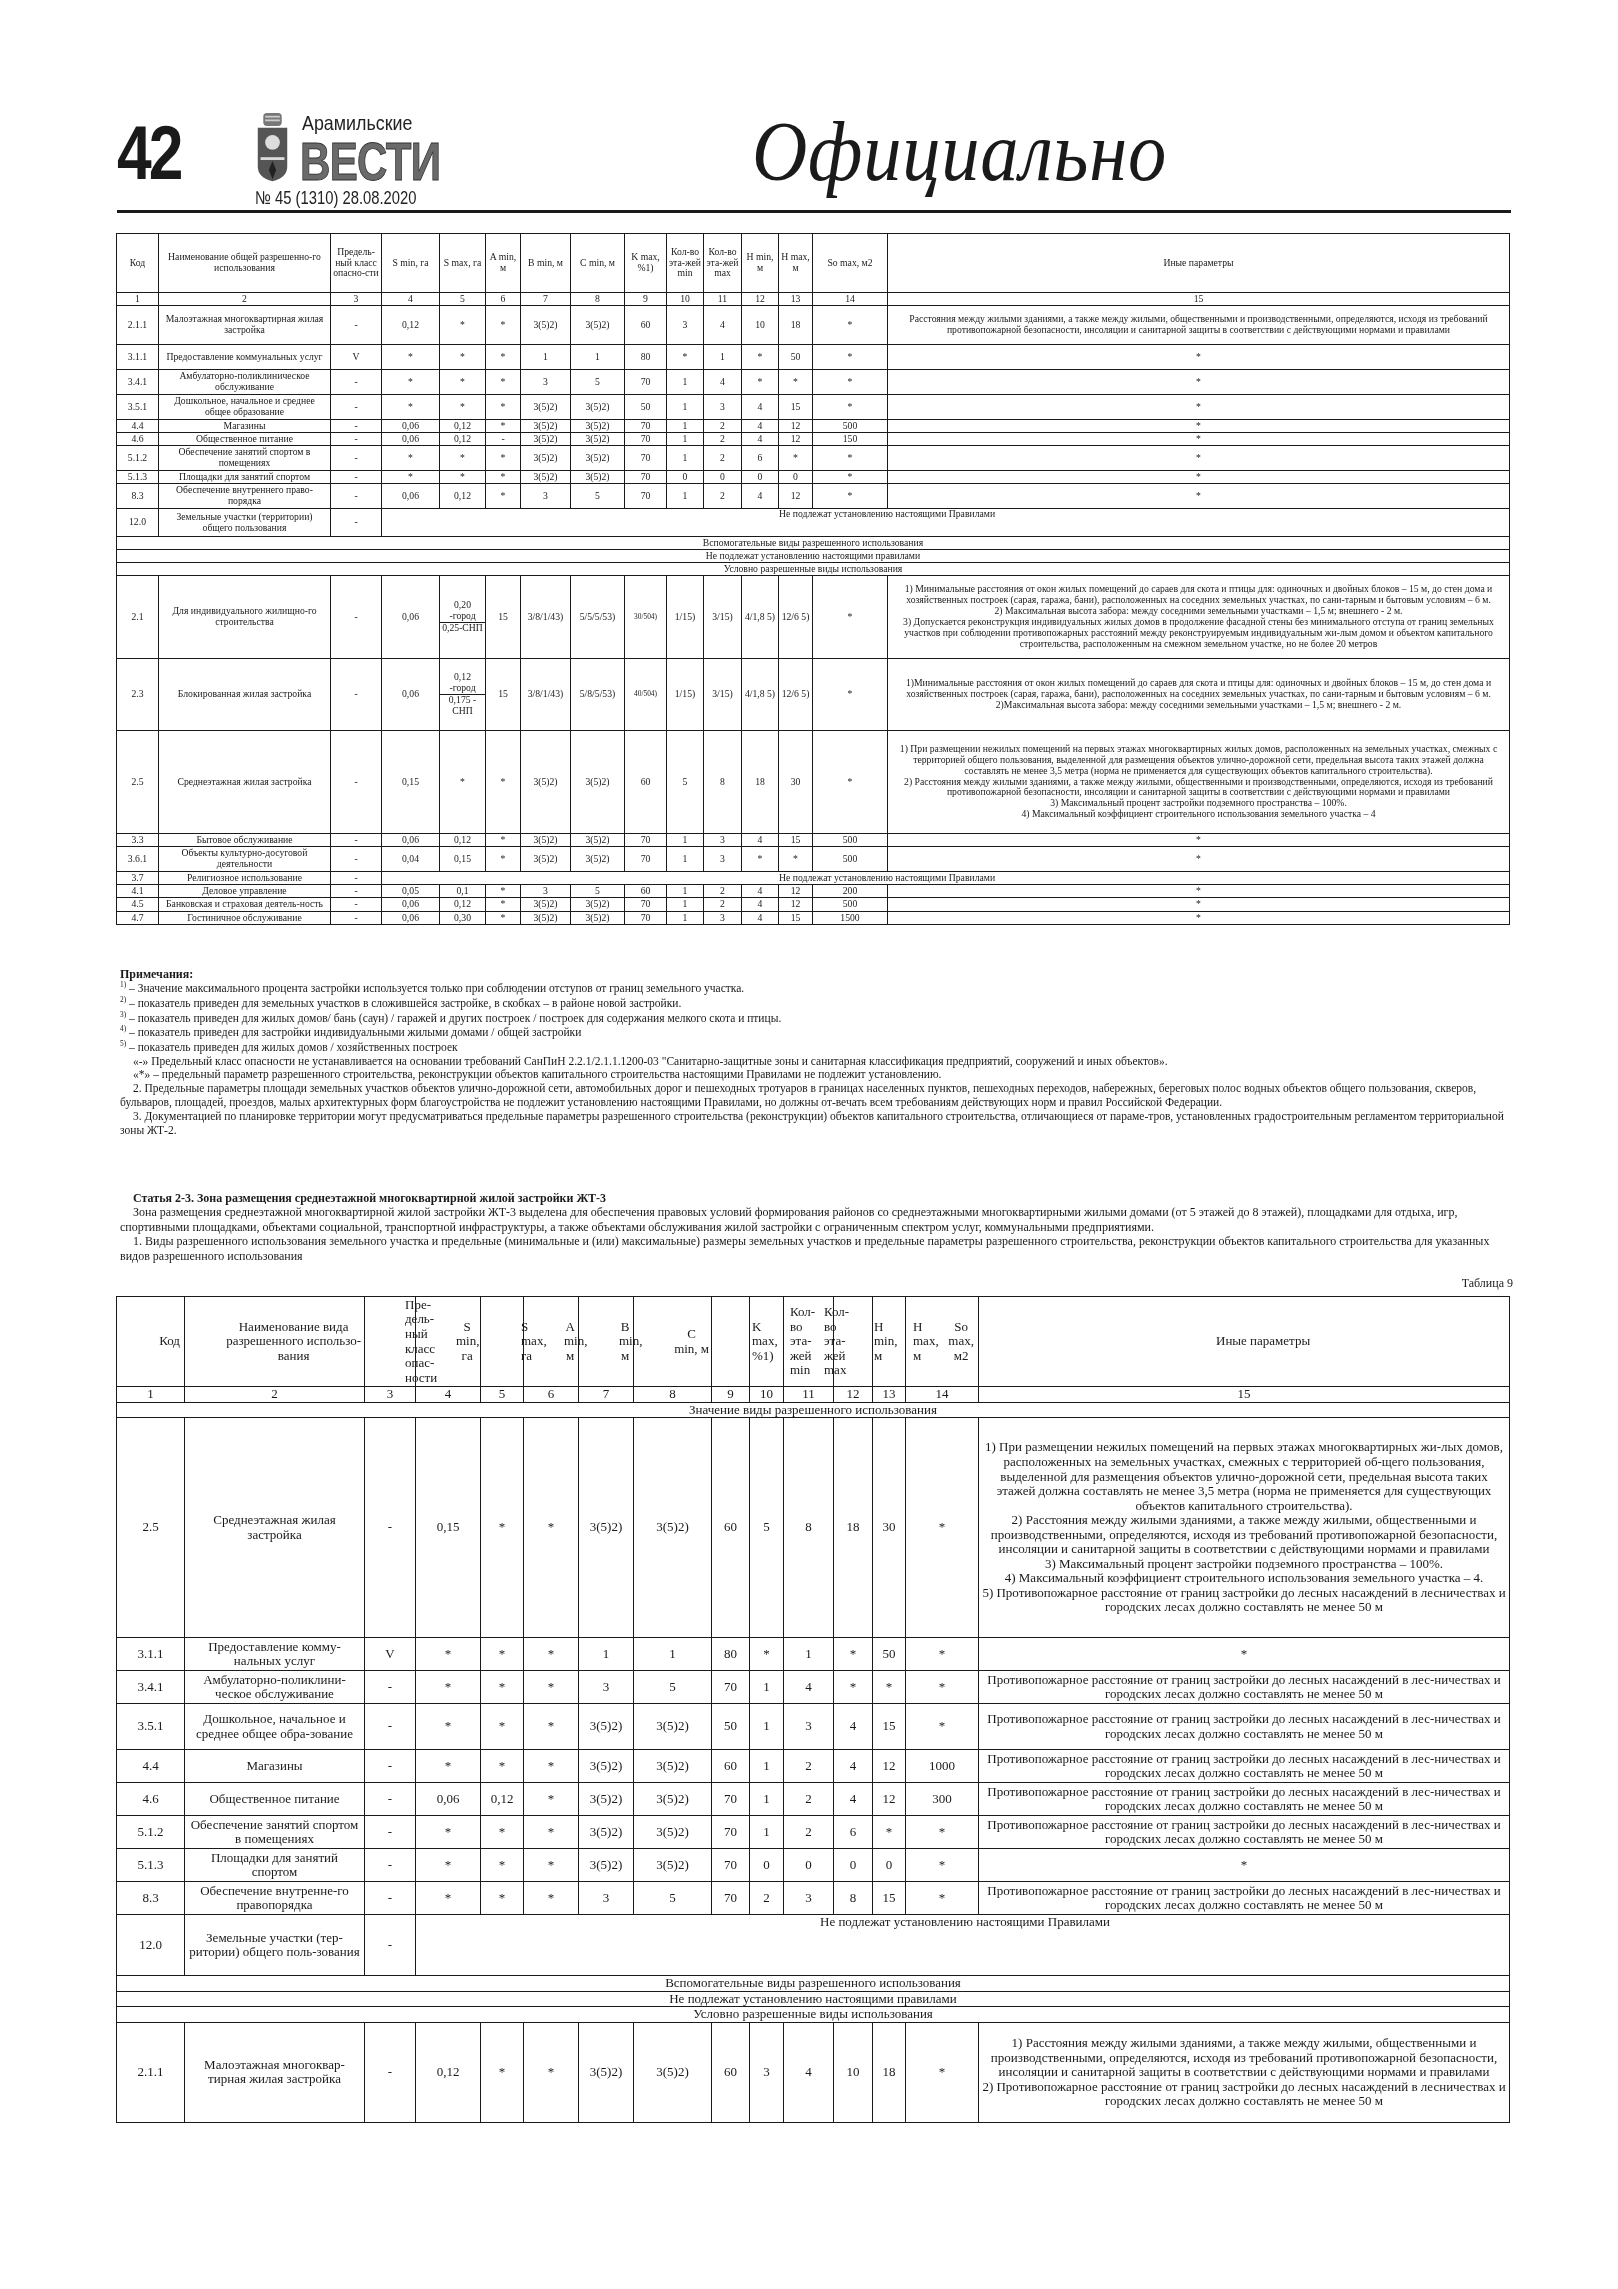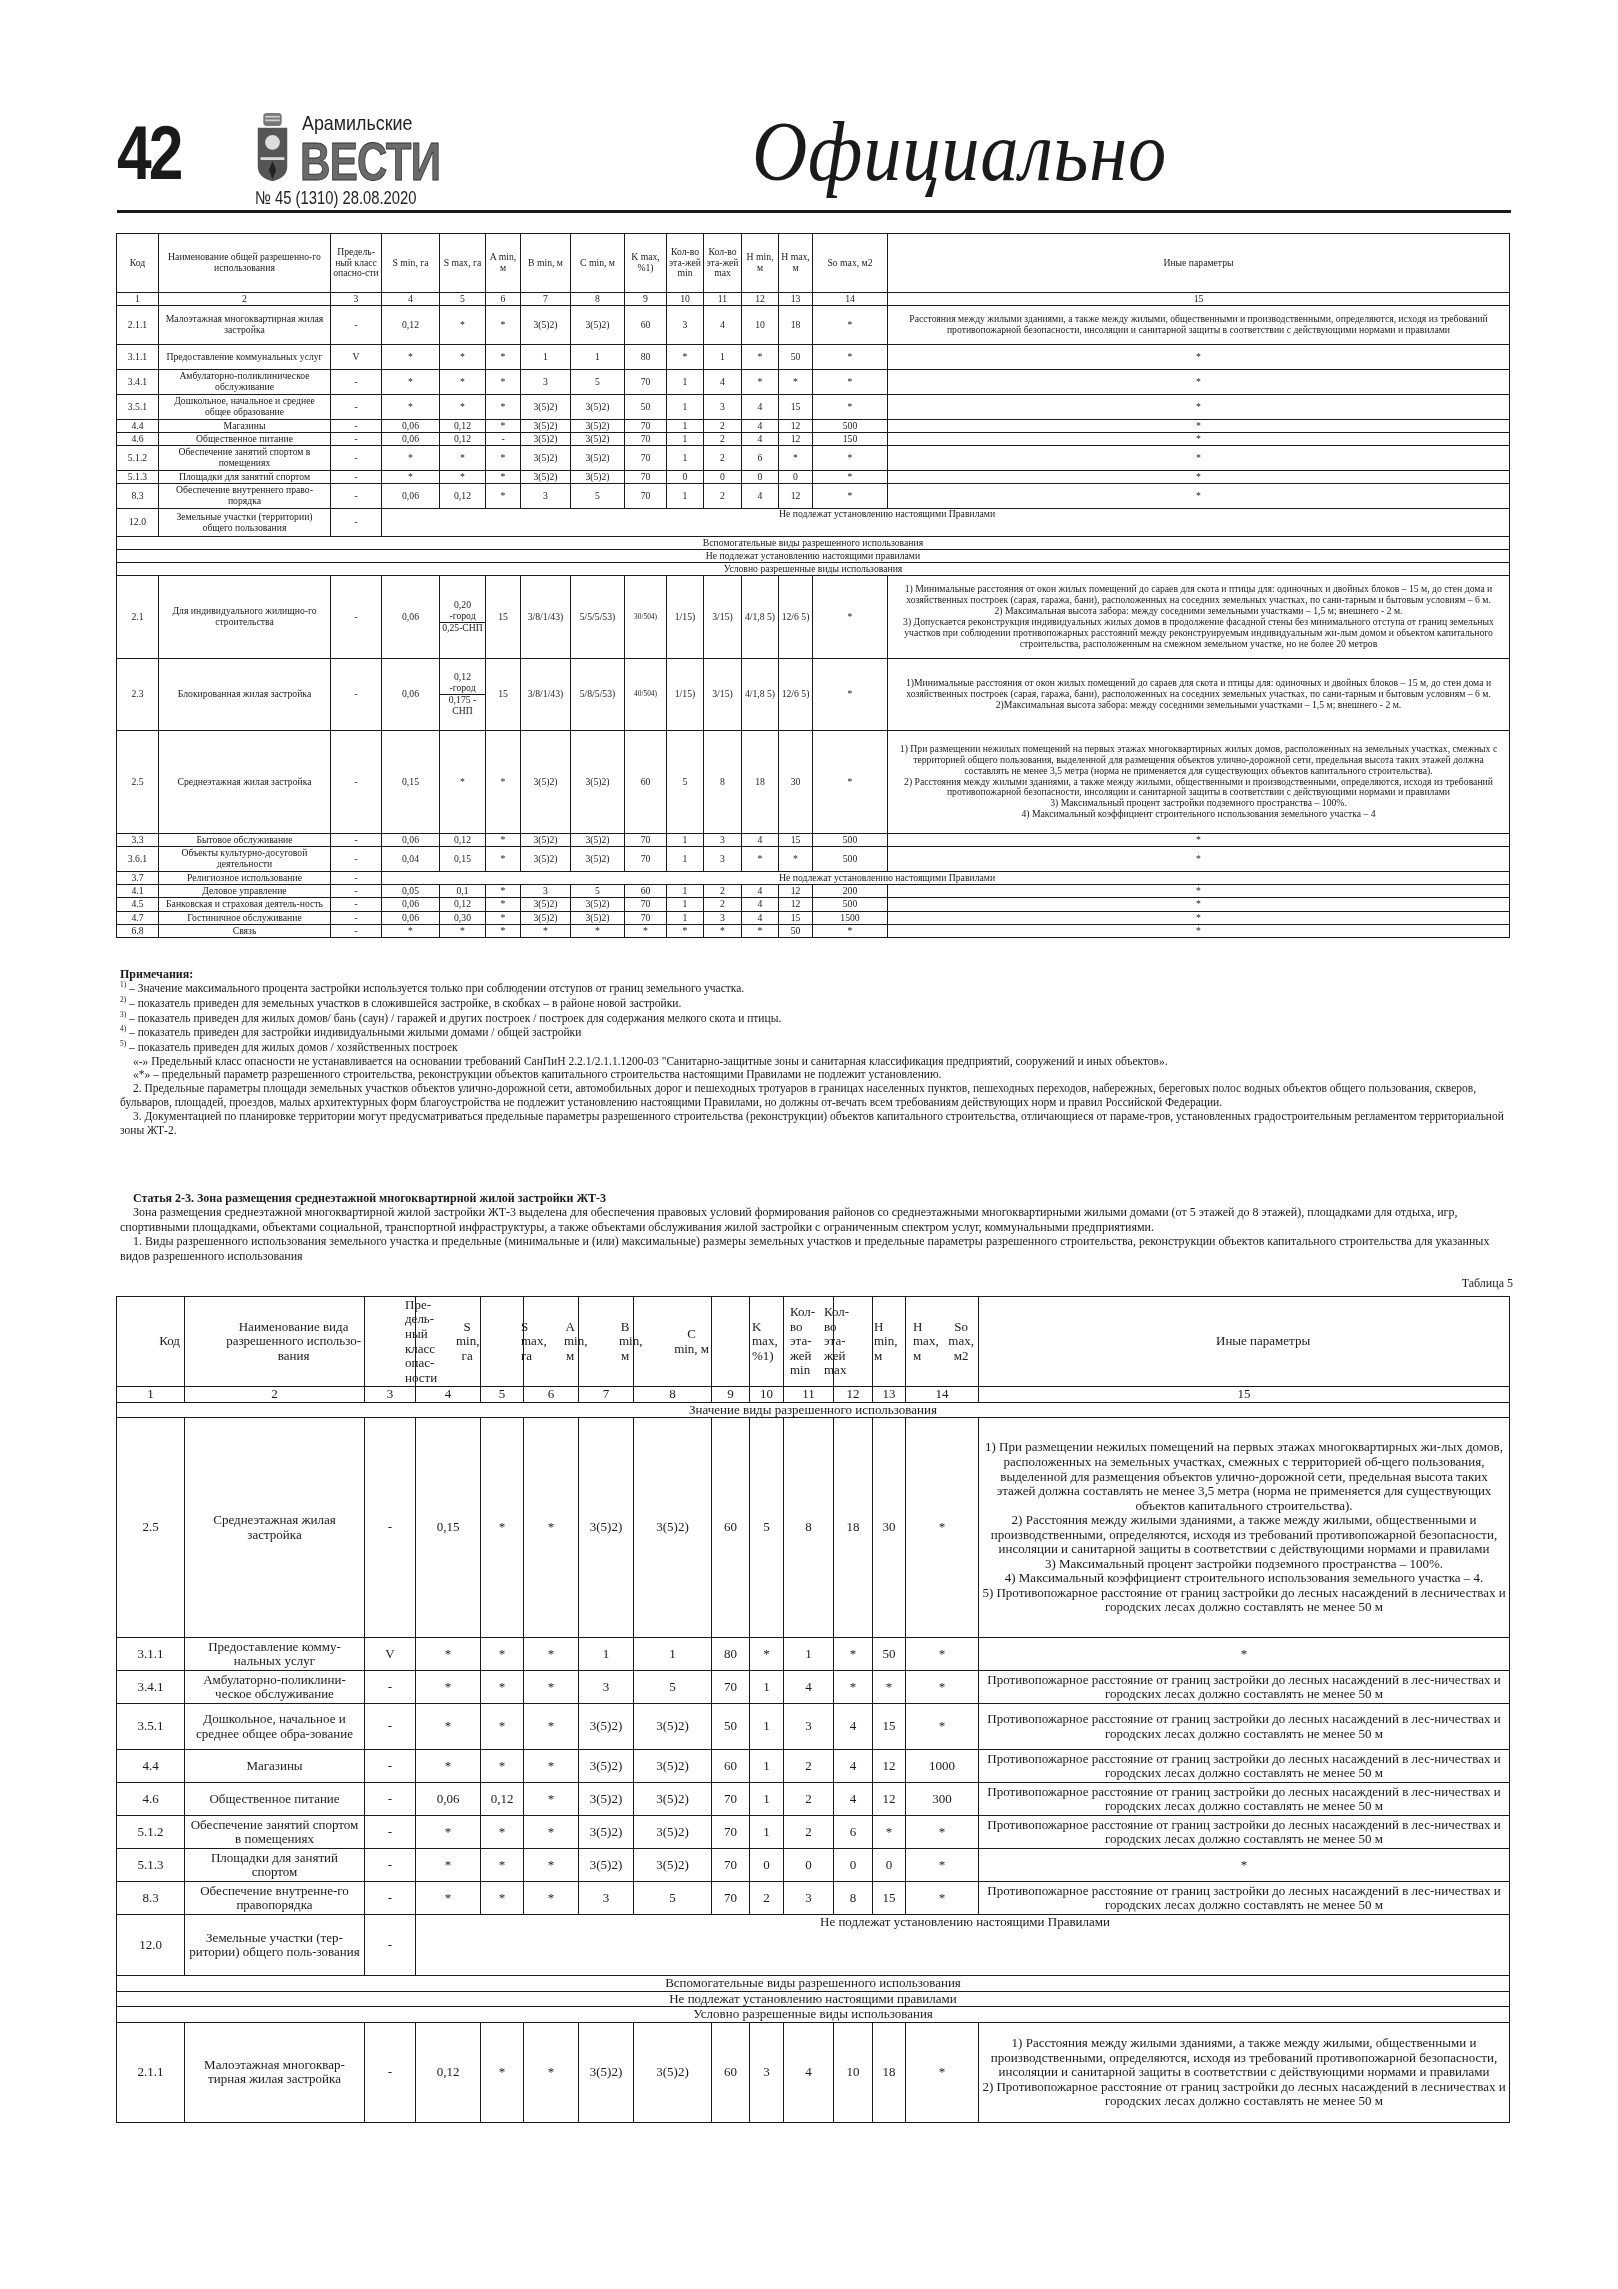--- a/index.html
+++ b/index.html
@@ -453,37 +453,20 @@
         <td>3(5)2)</td>
         <td>3(5)2)</td>
         <td>70</td>
         <td>1</td>
         <td>3</td>
         <td>4</td>
         <td>15</td>
         <td>1500</td>
         <td class="other">*</td>
       </tr>
-      <tr style="height: 13px;">
-        <td>6.8</td>
-        <td>Связь</td>
-        <td>-</td>
-        <td>*</td>
-        <td>*</td>
-        <td>*</td>
-        <td>*</td>
-        <td>*</td>
-        <td>*</td>
-        <td>*</td>
-        <td>*</td>
-        <td>*</td>
-        <td>50</td>
-        <td>*</td>
-        <td class="other">*</td>
-      </tr>
     </tbody>
 </table>
 
 <div class="notes">
   <p class="nh">Примечания:</p>
   <div id="footnotes">
       <p><sup>1)</sup><span> – Значение максимального процента застройки используется только при соблюдении отступов от границ земельного участка.</span></p>
       <p><sup>2)</sup><span> – показатель приведен для земельных участков в сложившейся застройке, в скобках – в районе новой застройки.</span></p>
       <p><sup>3)</sup><span> – показатель приведен для жилых домов/ бань (саун) / гаражей и других построек / построек для содержания мелкого скота и птицы.</span></p>
       <p><sup>4)</sup><span> – показатель приведен для застройки индивидуальными жилыми домами / общей застройки</span></p>
@@ -493,21 +476,21 @@
   <p class="ind">«*» – предельный параметр разрешенного строительства, реконструкции объектов капитального строительства настоящими Правилами не подлежит установлению.</p>
   <p class="ind">2. Предельные параметры площади земельных участков объектов улично-дорожной сети, автомобильных дорог и пешеходных тротуаров в границах населенных пунктов, пешеходных переходов, набережных, береговых полос водных объектов общего пользования, скверов, бульваров, площадей, проездов, малых архитектурных форм благоустройства не подлежит установлению настоящими Правилами, но должны от-вечать всем требованиям действующих норм и правил Российской Федерации.</p>
   <p class="ind">3. Документацией по планировке территории могут предусматриваться предельные параметры разрешенного строительства (реконструкции) объектов капитального строительства, отличающиеся от параме-тров, установленных градостроительным регламентом территориальной зоны ЖТ-2.</p>
 </div>
 
 <div class="article">
   <p class="ah">Статья 2-3. Зона размещения среднеэтажной многоквартирной жилой застройки ЖТ-3</p>
   <p>Зона размещения среднеэтажной многоквартирной жилой застройки ЖТ-3 выделена для обеспечения правовых условий формирования районов со среднеэтажными многоквартирными жилыми домами (от 5 этажей до 8 этажей), площадками для отдыха, игр, спортивными площадками, объектами социальной, транспортной инфраструктуры, а также объектами обслуживания жилой застройки с ограниченным спектром услуг, коммунальными предприятиями.</p>
   <p>1. Виды разрешенного использования земельного участка и предельные (минимальные и (или) максимальные) размеры земельных участков и предельные параметры разрешенного строительства, реконструкции объектов капитального строительства для указанных видов разрешенного использования</p>
 </div>
-<div class="tbl-cap">Таблица 5</div>
+<div class="tbl-cap">Таблица 9</div>
 
 <table class="t" id="t2">
   <colgroup>
     <col style="width:68px">
       <col style="width:180px">
       <col style="width:51px">
       <col style="width:65px">
       <col style="width:43px">
       <col style="width:55px">
       <col style="width:55px">

